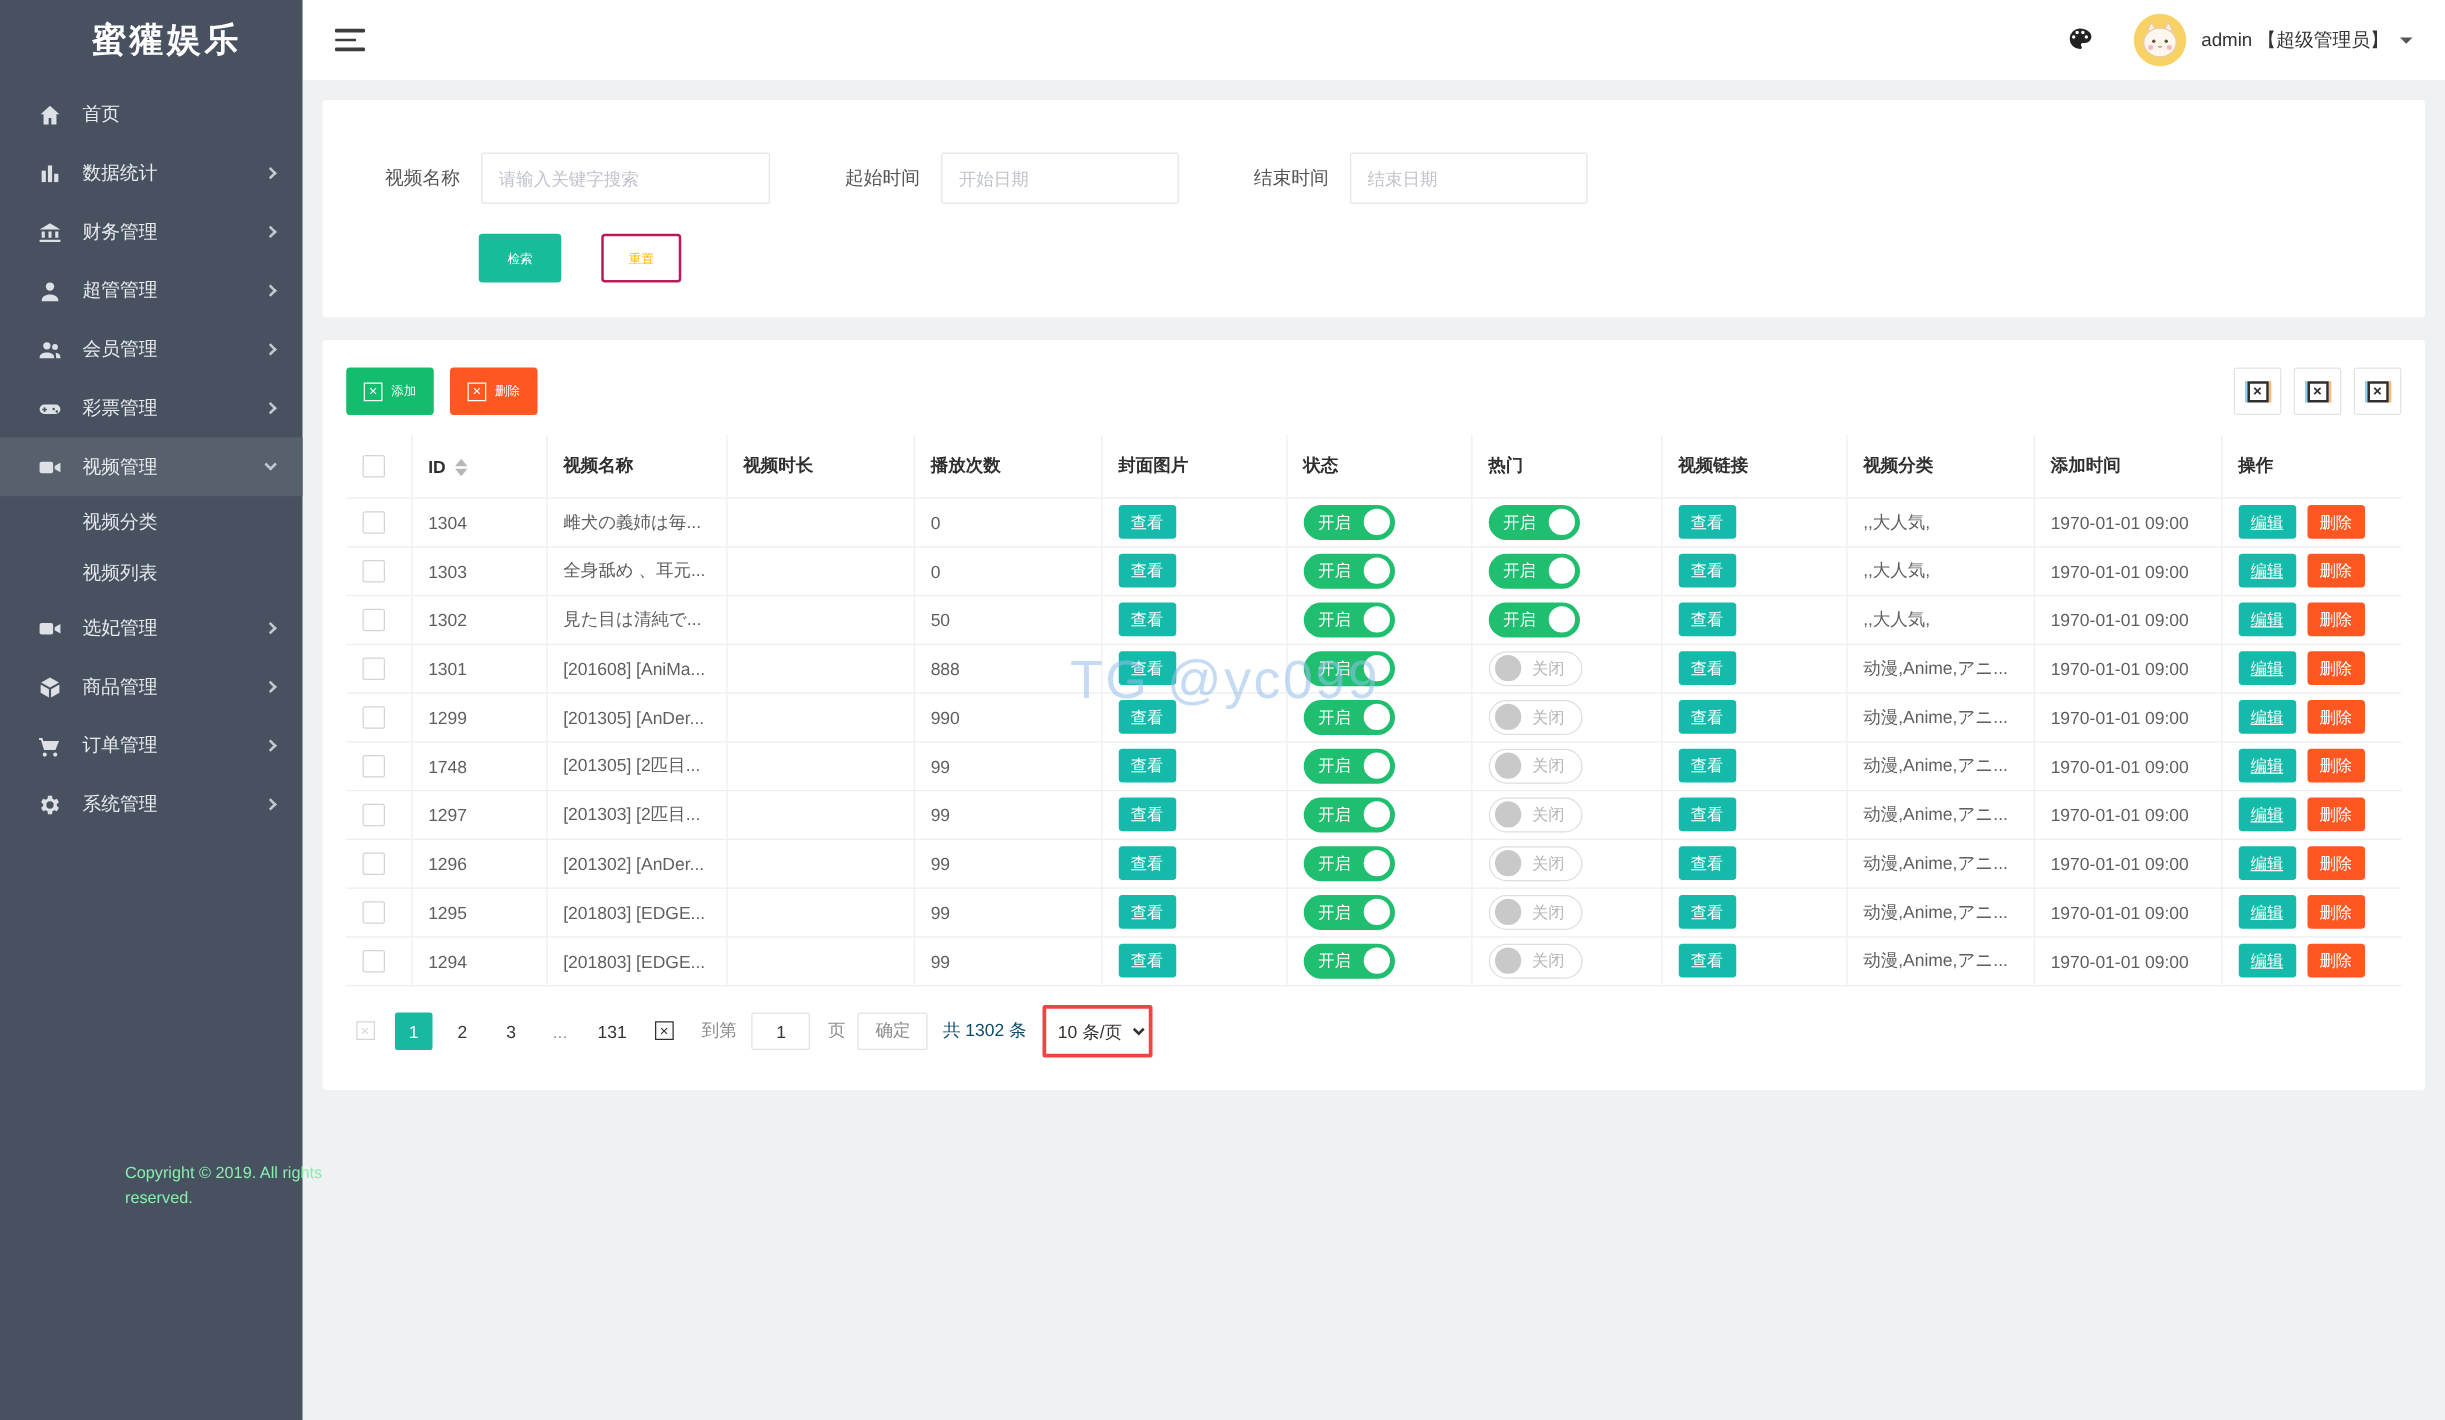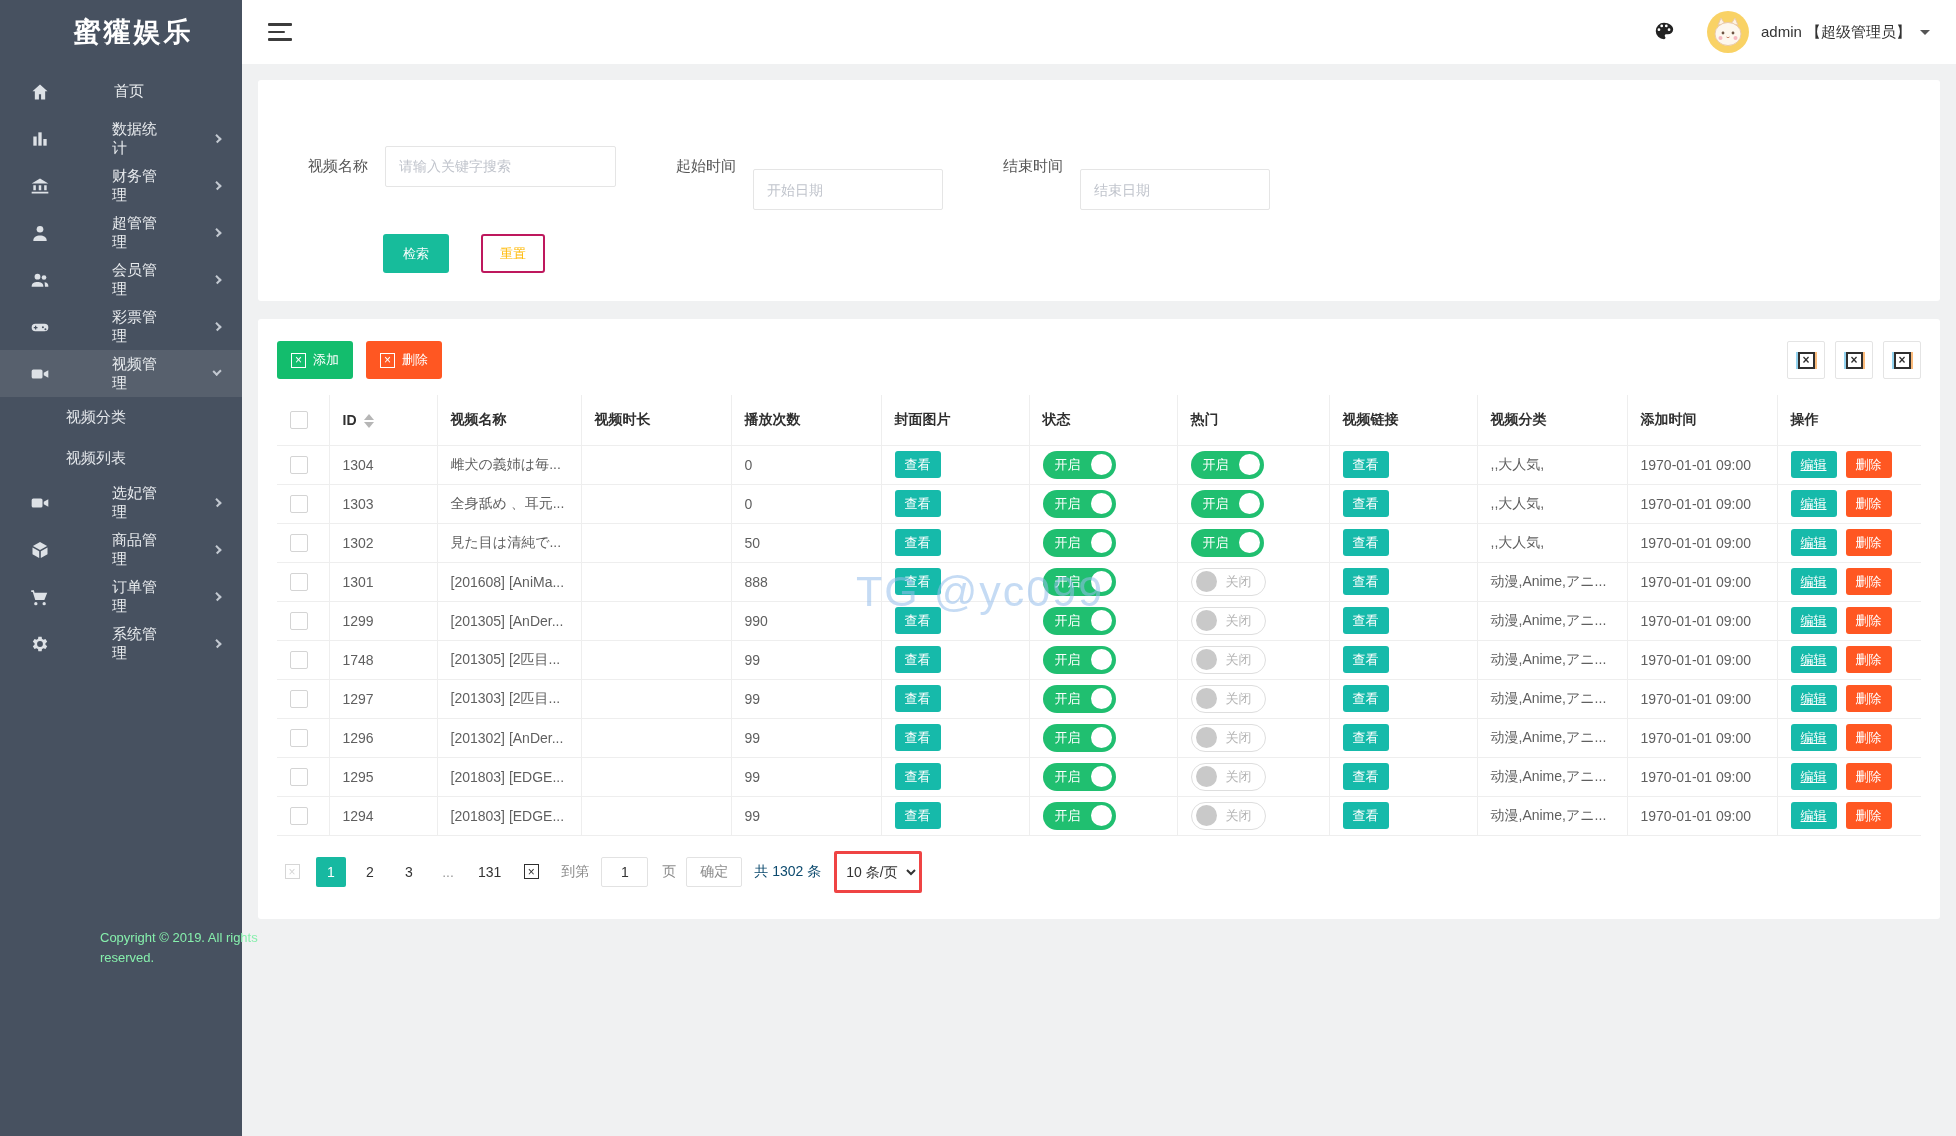--- a/index.html
+++ b/index.html
@@ -6,21 +6,21 @@
   html,body { width:1956px; height:1136px; }
   body { font-family:"Liberation Sans","DejaVu Sans",sans-serif; background:#f0f1f2; overflow:hidden; }
   .app { display:flex; width:1956px; height:1136px; }
 
   
   .sidebar { width:242px; background:#475160; flex-shrink:0; position:relative; }
   .logo { height:64px; display:flex; align-items:center; justify-content:center;
           color:#fff; font-size:27px; font-weight:bold; letter-spacing:3px;padding-left:25px; }
   .menu { margin-top:4px; }
   .menu-item { height:47px; display:flex; align-items:center; padding:0 22px 0 30px;
-               color:#e8ebee; font-size:15px; cursor:pointer;gap:48px; }
+               color:#e8ebee; font-size:15px; cursor:pointer; }
   .menu-item.active { background:#57606d; }
   .mi-icon { width:22px; margin-right:14px; display:inline-flex; color:#dde1e6; }
   .mi-icon svg { width:20px; height:20px; fill:currentColor; }
   .chev { margin-left:auto; width:7px; height:7px; border-right:2px solid #c3c9d1;
           border-bottom:2px solid #c3c9d1; transform:rotate(-45deg); }
   .chev.down { transform:rotate(45deg); margin-top:-4px; }
   .submenu-item { height:41px; display:flex; align-items:center; padding-left:66px;
                   color:#e4e7eb; font-size:15px; cursor:pointer; }
   .copyright { position:absolute; left:52px; top:928px; width:165px; font-size:13px;
                color:#86efac; line-height:1.55;margin-left:48px; }
@@ -43,25 +43,25 @@
 
   
   .content { flex:1; padding:16px 16px 0; }
   .card { background:#fff; border-radius:3px; }
   .search-card { padding:42px 0 28px 50px; margin-bottom:18px; }
   .form-row { display:flex; align-items:center; }
   .form-group { display:flex; align-items:center; margin-right:60px; }
   .form-label { font-size:15px; color:#555; margin-right:17px; white-space:nowrap; }
   .input { height:41px; border:1px solid #e5e5e5; border-radius:2px; padding:0 13px;
            font-size:14px; color:#333; width:231px; outline:none; }
-  .input.date { width:190px;margin-top:47px; }
+  .input.date { width:190px; }
   .input::placeholder { color:#c0c4cc; }
   .btn-row { margin-top:24px; margin-left:75px; display:flex; }
   .btn { display:inline-flex; align-items:center; justify-content:center; height:39px;
-         border-radius:3px; font-size:13px; cursor:pointer; border:none; }
+         border-radius:3px; font-size:10px; cursor:pointer; border:none; }
   .btn-search { background:#17bc9b; color:#fff; width:66px; }
   .btn-reset  { background:#fff; border:2px solid #be185d; color:#ffb800; width:64px; margin-left:32px; }
 
   
   .table-card { padding:22px 19px 26px; position:relative; }
   .toolbar { display:flex; align-items:center; margin-bottom:16px; }
   .btn-add { background:#13bd6d; color:#fff; height:38px; padding:0 14px; }
   .btn-del { background:#ff5722; color:#fff; height:38px; padding:0 14px; margin-left:13px; }
   .box-x { display:inline-flex; align-items:center; justify-content:center;
            width:15px; height:15px; border:1px solid currentColor; font-size:12px; line-height:1; }

